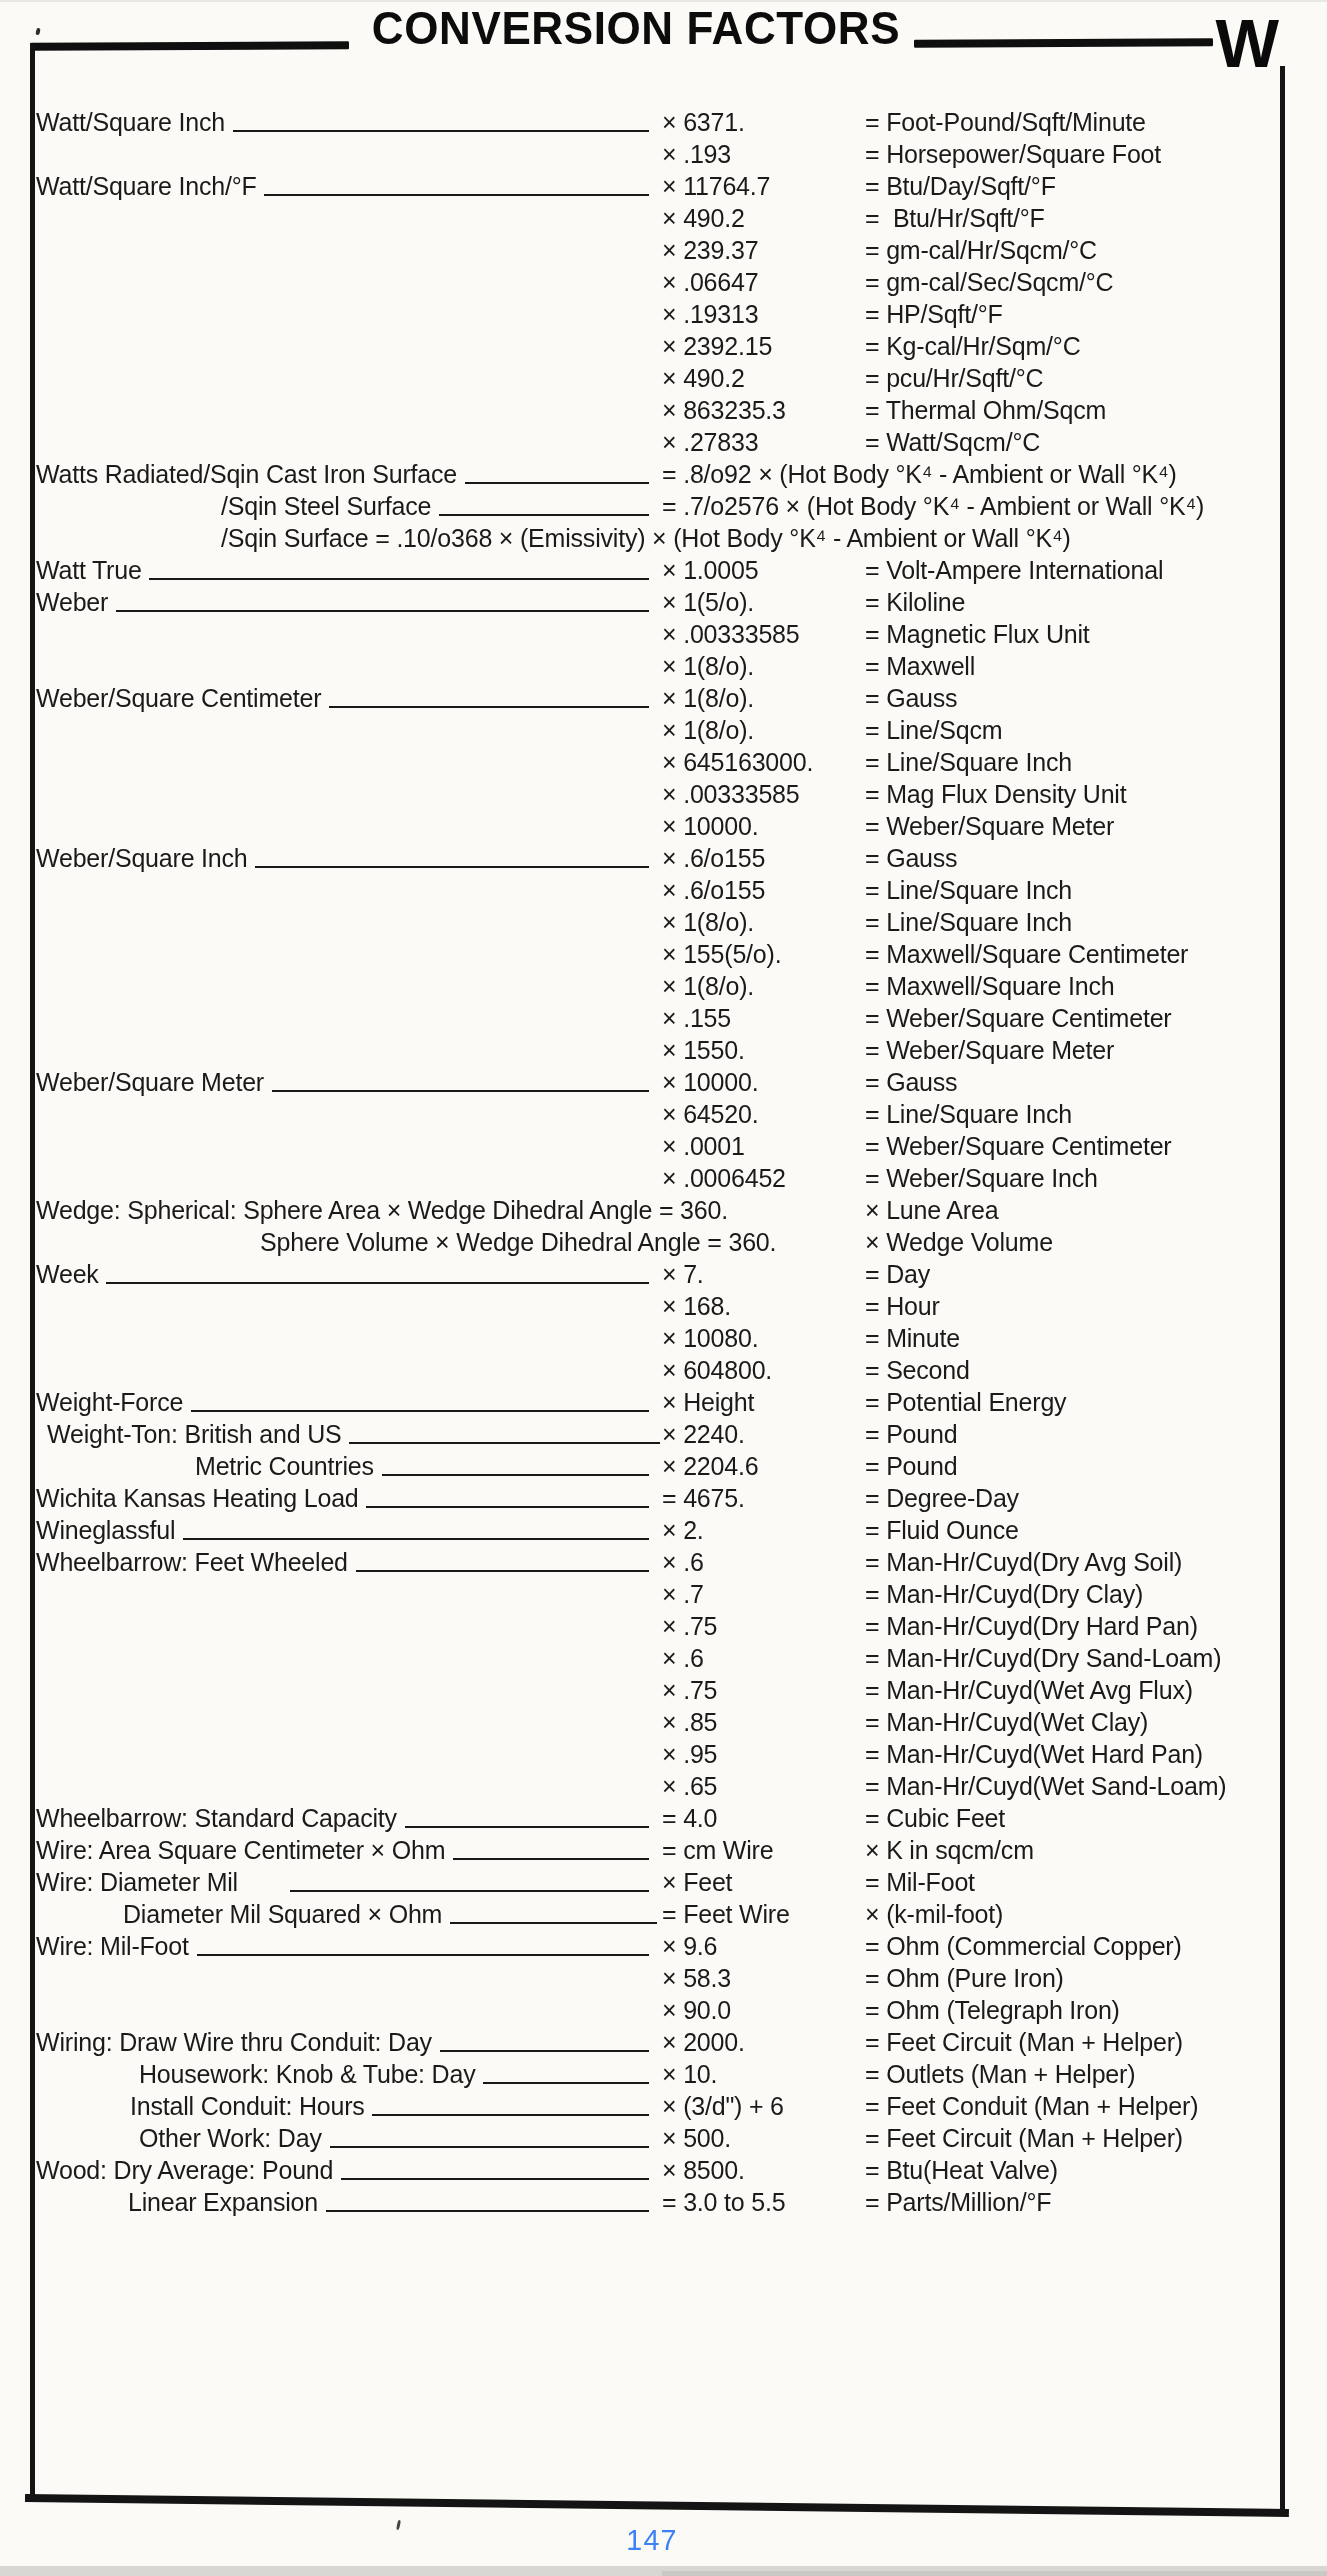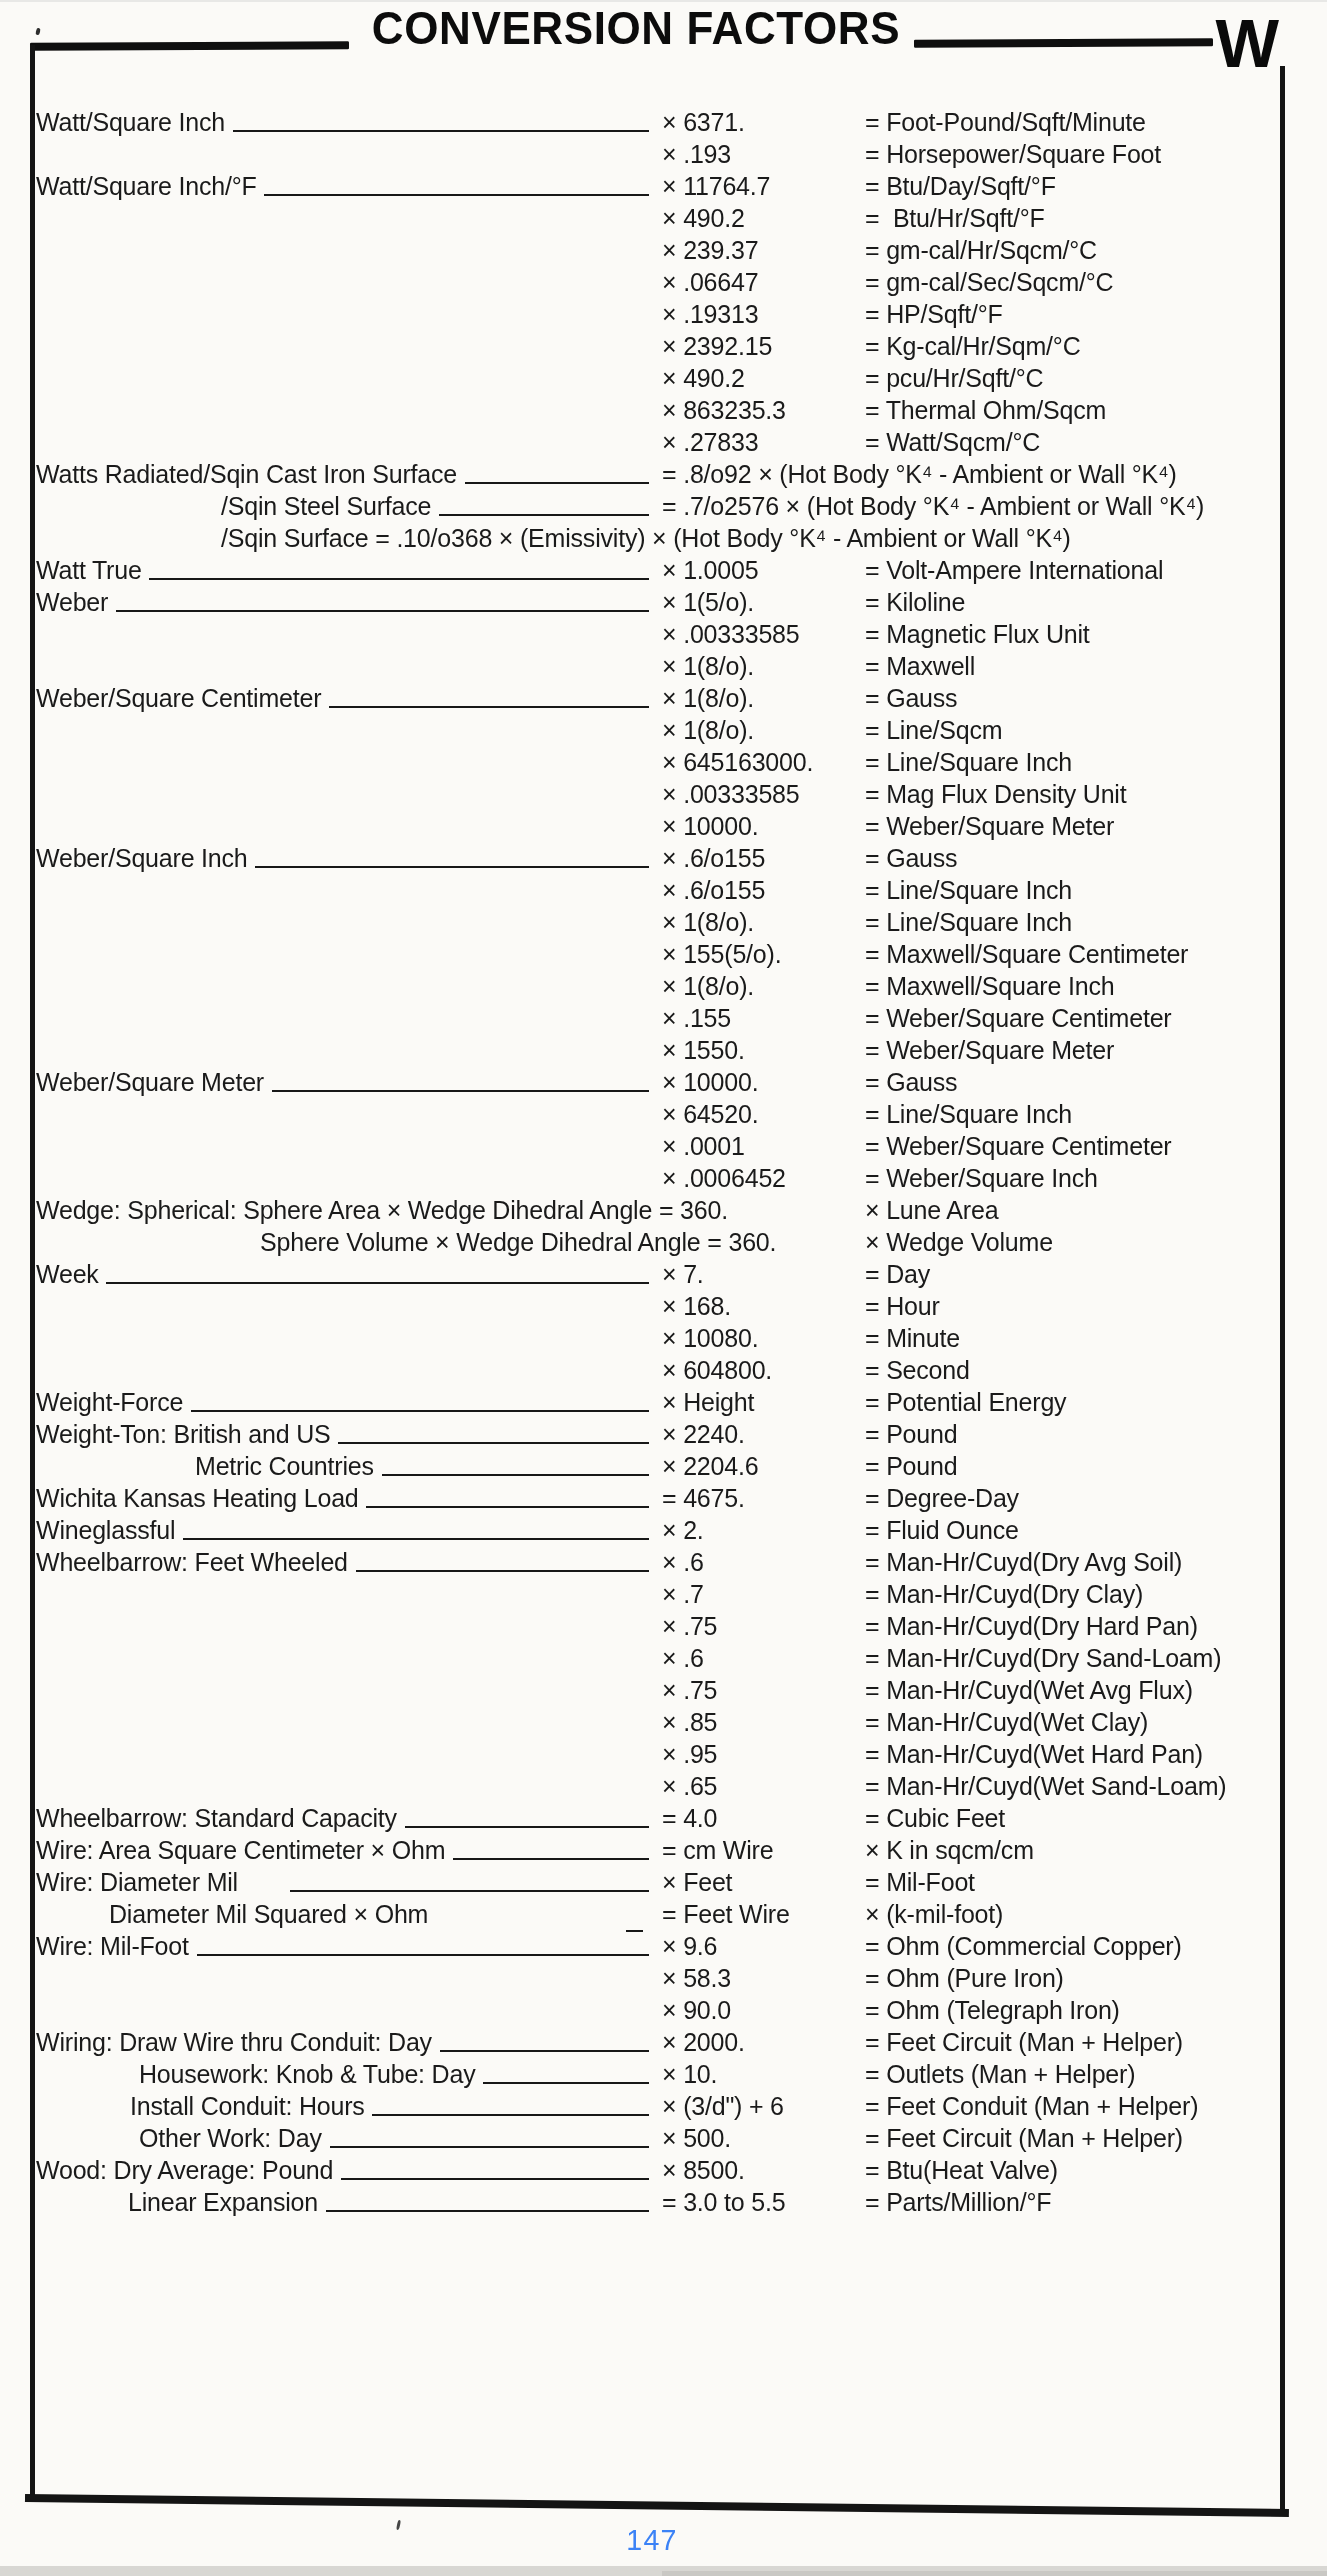--- a/index.html
+++ b/index.html
@@ -274,21 +274,21 @@
       </div>
       <div class="row">
         <div class="lblwrap" style="left: 0px; width: 618px;">
           <span class="lbl">Weight-Force</span>
           <div class="fill"></div>
         </div>
         <span class="fac">× Height</span>
         <span class="res">= Potential Energy</span>
       </div>
       <div class="row">
-        <div class="lblwrap" style="left: 0px; width: 618px;">
+        <div class="lblwrap" style="left: 11px; width: 618px;">
           <span class="lbl">Weight-Ton: British and US</span>
           <div class="fill"></div>
         </div>
         <span class="fac">× 2240.</span>
         <span class="res">= Pound</span>
       </div>
       <div class="row">
         <div class="lblwrap" style="left: 159px; width: 459px;">
           <span class="lbl">Metric Countries</span>
           <div class="fill"></div>
@@ -366,21 +366,21 @@
       </div>
       <div class="row">
         <div class="lblwrap" style="left: 0px; width: 618px; gap: 44px;">
           <span class="lbl">Wire: Diameter Mil</span>
           <div class="fill"></div>
         </div>
         <span class="fac">× Feet</span>
         <span class="res">= Mil-Foot</span>
       </div>
       <div class="row">
-        <div class="lblwrap" style="left: 73px; width: 539px; flex-direction: column;">
+        <div class="lblwrap" style="left: 87px; width: 539px;">
           <span class="lbl">Diameter Mil Squared × Ohm</span>
           <div class="fill"></div>
         </div>
         <span class="fac">= Feet Wire</span>
         <span class="res">× (k-mil-foot)</span>
       </div>
       <div class="row">
         <div class="lblwrap" style="left: 0px; width: 618px;">
           <span class="lbl">Wire: Mil-Foot</span>
           <div class="fill"></div>

